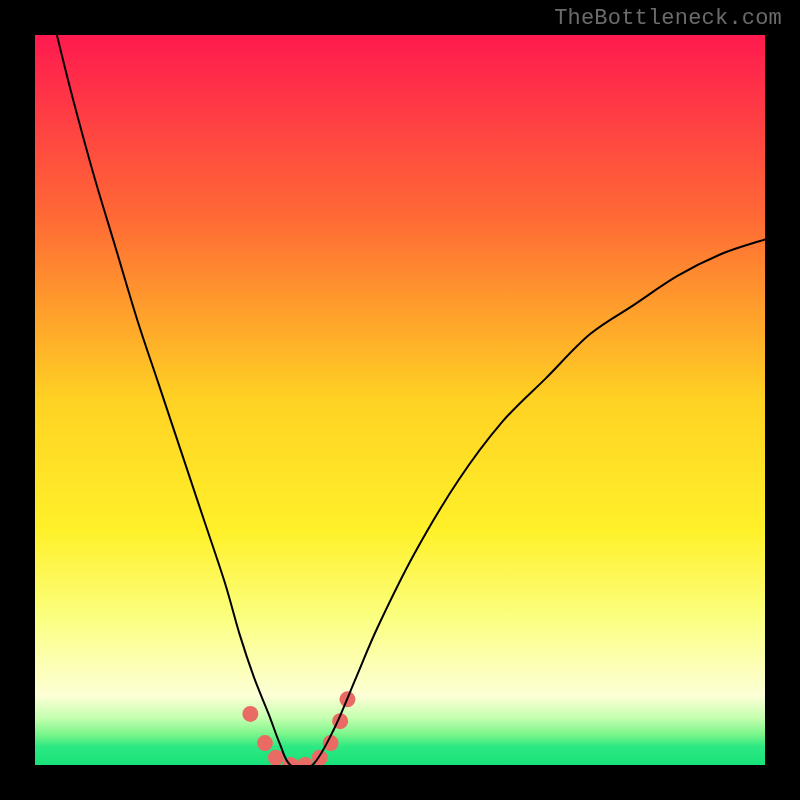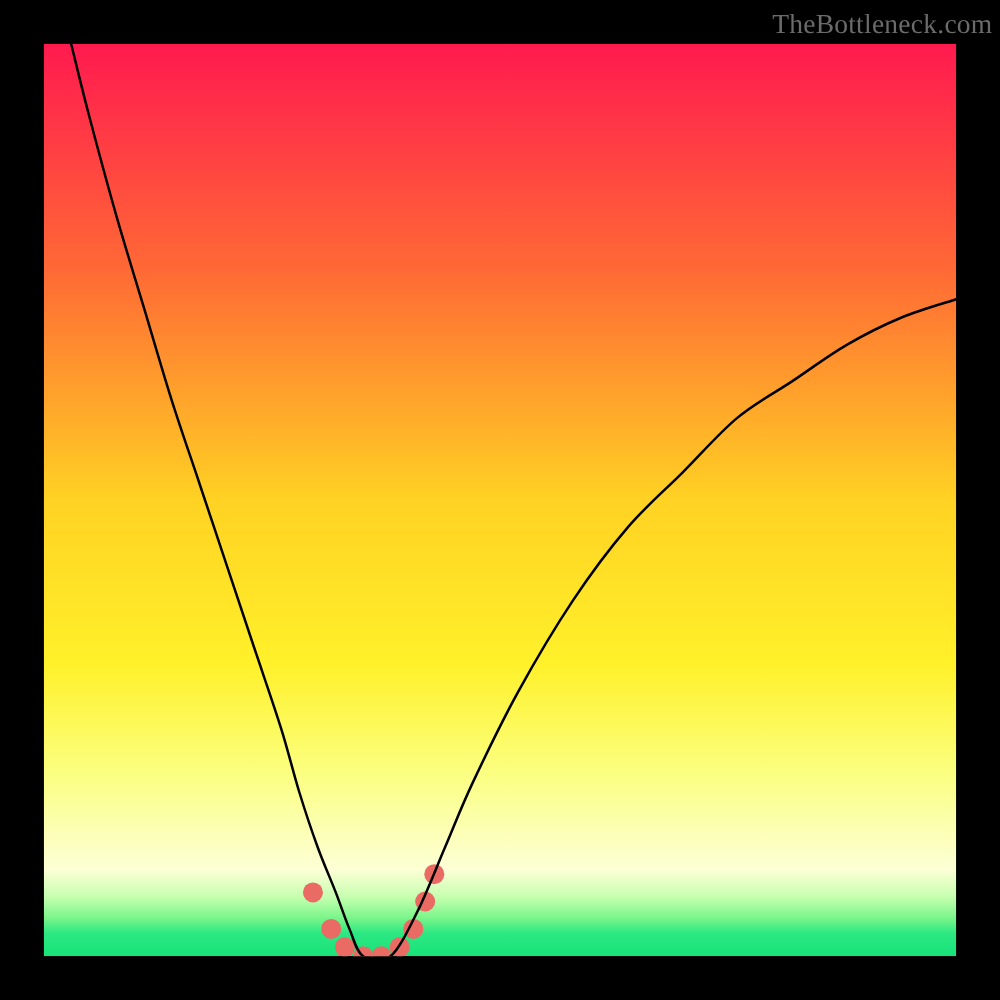--- a/index.html
+++ b/index.html
@@ -26,22 +26,22 @@
   .gradient-bg {
     position: absolute;
     left: 0;
     top: 0;
     width: 100%;
     height: 100%;
   }
   .watermark {
     position: absolute;
     top: 6px;
-    right: 6px;
-    font-family: Liberation Serif, serif;
+    right: 18px;
+    font-family: Liberation Mono, monospace;
     font-size: 22px;
     color: #6b6b6b;
     letter-spacing: 0.2px;
     font-weight: 500;
   }
   svg.curve-layer {
     position: absolute;
     left: 0;
     top: 0;
     width: 100%;

